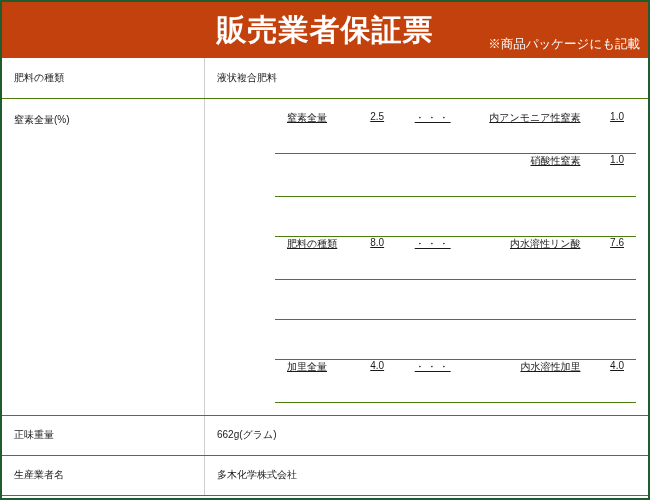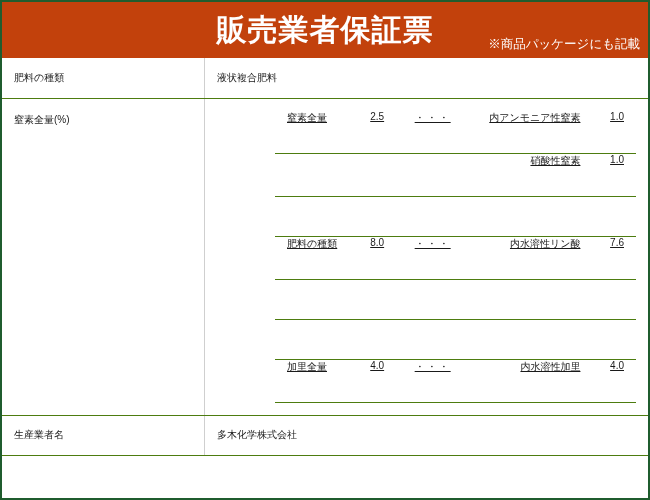--- a/index.html
+++ b/index.html
@@ -162,20 +162,24 @@
             <td class="g-dots">・・・</td>
             <td class="g-sub">内水溶性加里</td>
             <td class="g-subnum">4.0</td>
           </tr>
         </tbody>
             </table>
       </td>
     </tr>
 
     <tr>
+      <td class="label">正味重量</td>
+      <td class="value">662g(グラム)</td>
+    </tr>
+    <tr>
       <td class="label">生産業者名</td>
       <td class="value">多木化学株式会社</td>
     </tr>
 
   </tbody>
     </table>
 
 </div>
 
 </body></html>

